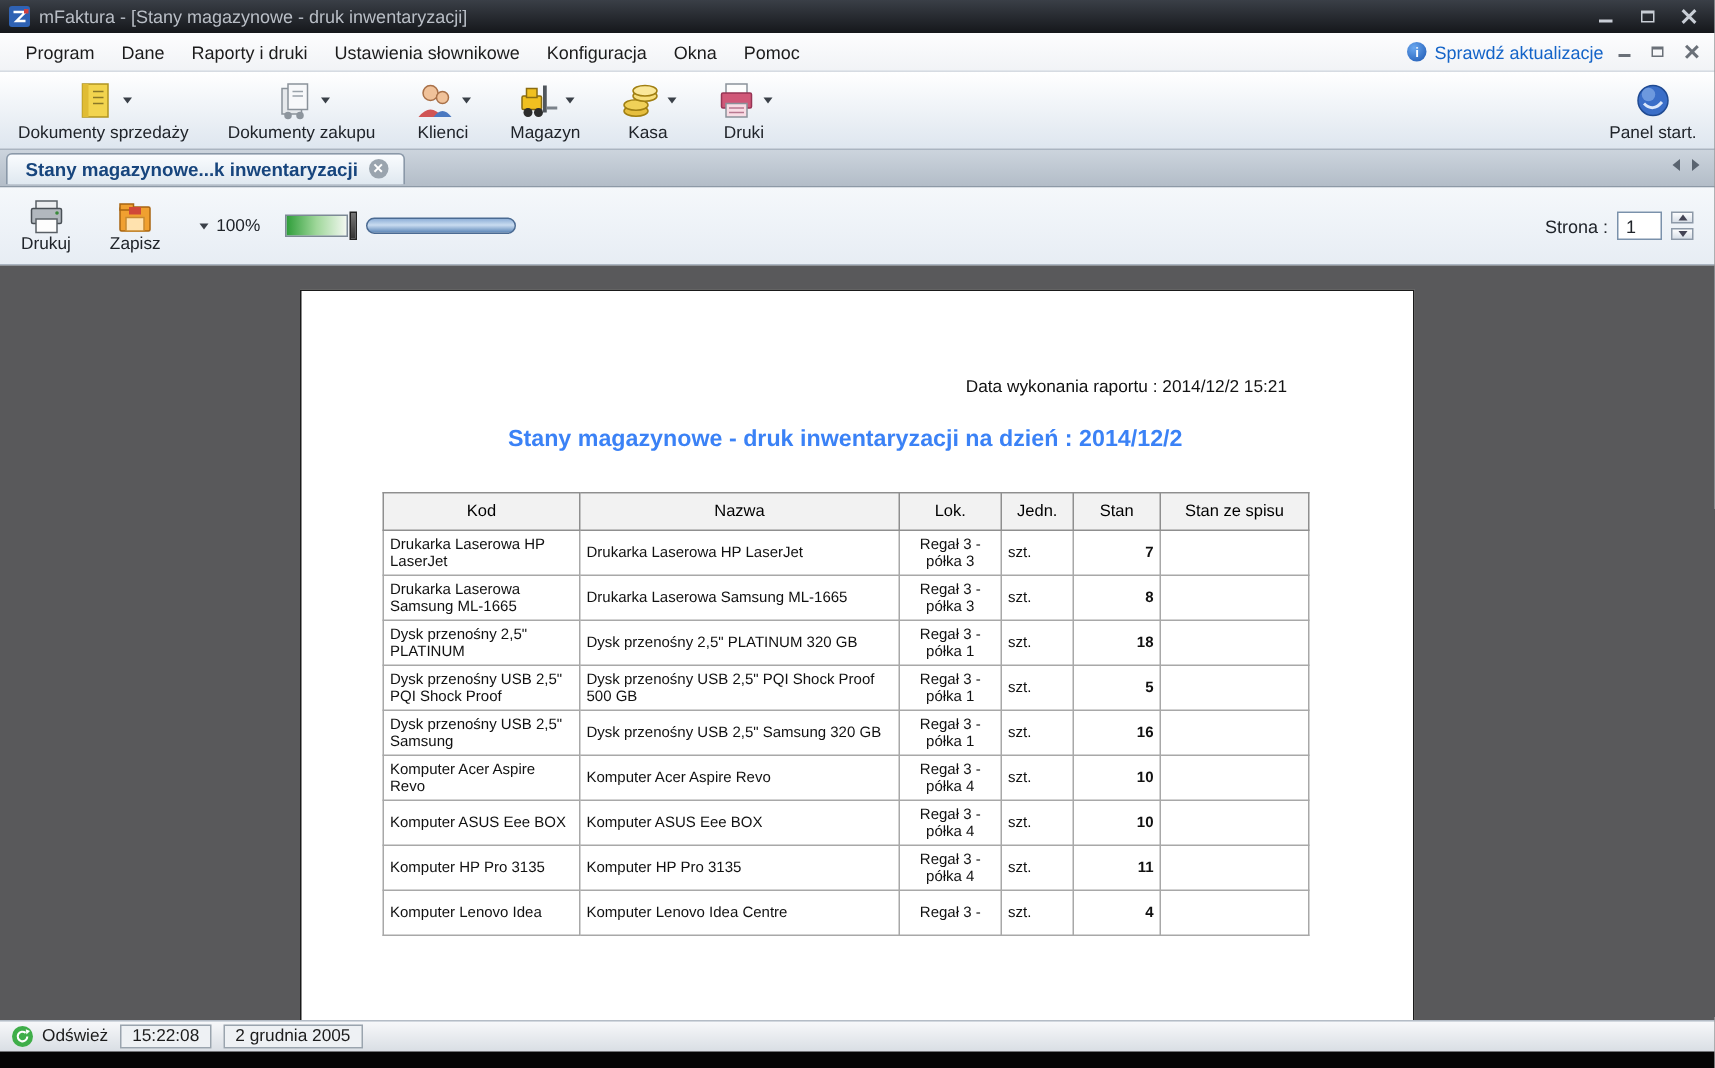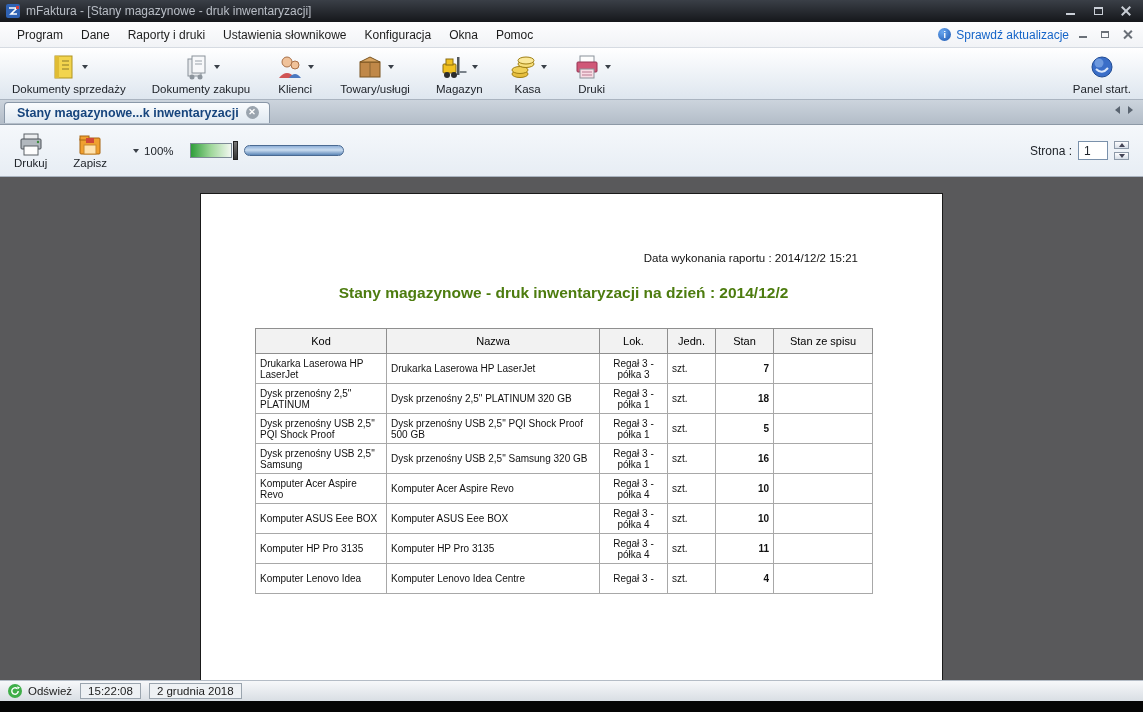--- a/index.html
+++ b/index.html
@@ -74,21 +74,21 @@
   .spin-btn { width:15px; height:8px; background:linear-gradient(#fdfdfe,#d8dfe8); border:1px solid #8d99a8;
     display:flex; align-items:center; justify-content:center; }
   .tri-up-s { width:0;height:0;border-left:3px solid transparent;border-right:3px solid transparent;border-bottom:4px solid #445; }
   .tri-dn-s { width:0;height:0;border-left:3px solid transparent;border-right:3px solid transparent;border-top:4px solid #445; }
 
   
   .report-area { flex:1 1 auto; background:#59595b; overflow:hidden; display:flex; justify-content:center; }
   .page { width:743px; min-height:760px; margin-top:16px; background:#fff; border:1px solid #1a1a1a; }
   .page-inner { width:617px; margin:58px 0 0 54px; }
   .rpt-date { text-align:right; font-size:11.5px; color:#111; padding-right:14px; margin-bottom:20px; }
-  .rpt-title { text-align:center; font-size:15.5px; font-weight:bold; color:#4d7c0f; margin-bottom:26px; }
+  .rpt-title { text-align:center; font-size:15.5px; font-weight:bold; color:#3b82f6; margin-bottom:26px; }
 
   table.rpt { border-collapse:collapse; width:617px; table-layout:fixed; }
   table.rpt th { border:1px solid #8f8f8f; background:#f2f2f2; font-size:11px; font-weight:normal;
     color:#000; height:25px; text-align:center; }
   table.rpt td { border:1px solid #a8a8a8; font-size:10px; color:#111; height:30px; padding:2px 4px; vertical-align:middle; overflow:hidden; }
   td.c-kod { width:131px; } td.c-nazwa { width:213px; }
   td.c-lok { width:68px; text-align:center; } td.c-jedn { width:48px; }
   td.c-stan { width:58px; text-align:right; font-weight:bold; padding-right:7px; }
   td.c-spis { width:99px; }
   col.w-kod{width:131px} col.w-nazwa{width:213px} col.w-lok{width:68px}
@@ -200,33 +200,20 @@
             <path d="M3 25 q8 -10 16 0 z" fill="#d05454"></path>
             <circle cx="19" cy="12" r="4" fill="#f0c29a" stroke="#a87048"></circle>
             <path d="M13 25 q6 -8 12 0 z" fill="#4a78c0"></path>
           </svg>
         </span>
         <span class="tri-down"></span>
       </div>
       <span class="tb-label">Klienci</span>
     </div>
 
-    <div class="tb-btn">
-      <div class="tb-iconrow">
-        <span>
-          <svg width="28" height="28" viewBox="0 0 28 28">
-            <rect x="4" y="9" width="20" height="15" fill="#c08848" stroke="#7a5420"></rect>
-            <polygon points="4,9 14,4 24,9" fill="#d8a562" stroke="#7a5420"></polygon>
-            <line x1="14" y1="9" x2="14" y2="24" stroke="#8a6430"></line>
-          </svg>
-        </span>
-        <span class="tri-down"></span>
-      </div>
-      <span class="tb-label">Towary/usługi</span>
-    </div>
 
     <div class="tb-btn">
       <div class="tb-iconrow">
         <span>
           <svg width="28" height="28" viewBox="0 0 28 28">
             <rect x="3" y="11" width="13" height="9" rx="1" fill="#f0c020" stroke="#8a6c10"></rect>
             <rect x="6" y="6" width="7" height="6" fill="#f0c020" stroke="#8a6c10"></rect>
             <rect x="17" y="4" width="2.5" height="18" fill="#50565c"></rect>
             <rect x="19.5" y="18" width="7" height="2" fill="#7a828a"></rect>
             <circle cx="7" cy="22" r="3" fill="#2c2c2c"></circle>
@@ -374,20 +361,28 @@
 
   <tr>
     <td class="c-kod">Drukarka Laserowa HP LaserJet</td>
     <td class="c-nazwa">Drukarka Laserowa HP LaserJet</td>
     <td class="c-lok">Regał 3 - półka 3</td>
     <td class="c-jedn">szt.</td>
     <td class="c-stan">7</td>
     <td class="c-spis"></td>
   </tr>
 
+  <tr>
+    <td class="c-kod">Drukarka Laserowa Samsung ML-1665</td>
+    <td class="c-nazwa">Drukarka Laserowa Samsung ML-1665</td>
+    <td class="c-lok">Regał 3 - półka 3</td>
+    <td class="c-jedn">szt.</td>
+    <td class="c-stan">8</td>
+    <td class="c-spis"></td>
+  </tr>
 
   <tr>
     <td class="c-kod">Dysk przenośny 2,5" PLATINUM</td>
     <td class="c-nazwa">Dysk przenośny 2,5" PLATINUM 320 GB</td>
     <td class="c-lok">Regał 3 - półka 1</td>
     <td class="c-jedn">szt.</td>
     <td class="c-stan">18</td>
     <td class="c-spis"></td>
   </tr>
 
@@ -456,17 +451,17 @@
       <span>
         <svg width="14" height="14" viewBox="0 0 14 14">
           <circle cx="7" cy="7" r="7" fill="#3fae49"></circle>
           <path d="M10.2 7 a3.2 3.2 0 1 1 -1.1 -2.4" stroke="#fff" stroke-width="1.4" fill="none"></path>
           <polygon points="9.2,2.2 12,3.4 9.6,5.6" fill="#fff"></polygon>
         </svg>
       </span>
       <span>Odśwież</span>
     </span>
     <span class="status-box">15:22:08</span>
-    <span class="status-box">2 grudnia 2018</span>
+    <span class="status-box">2 grudnia 2005</span>
   </div>
 
   <div class="bottom-strip"></div>
 </div>
 
 </body></html>

